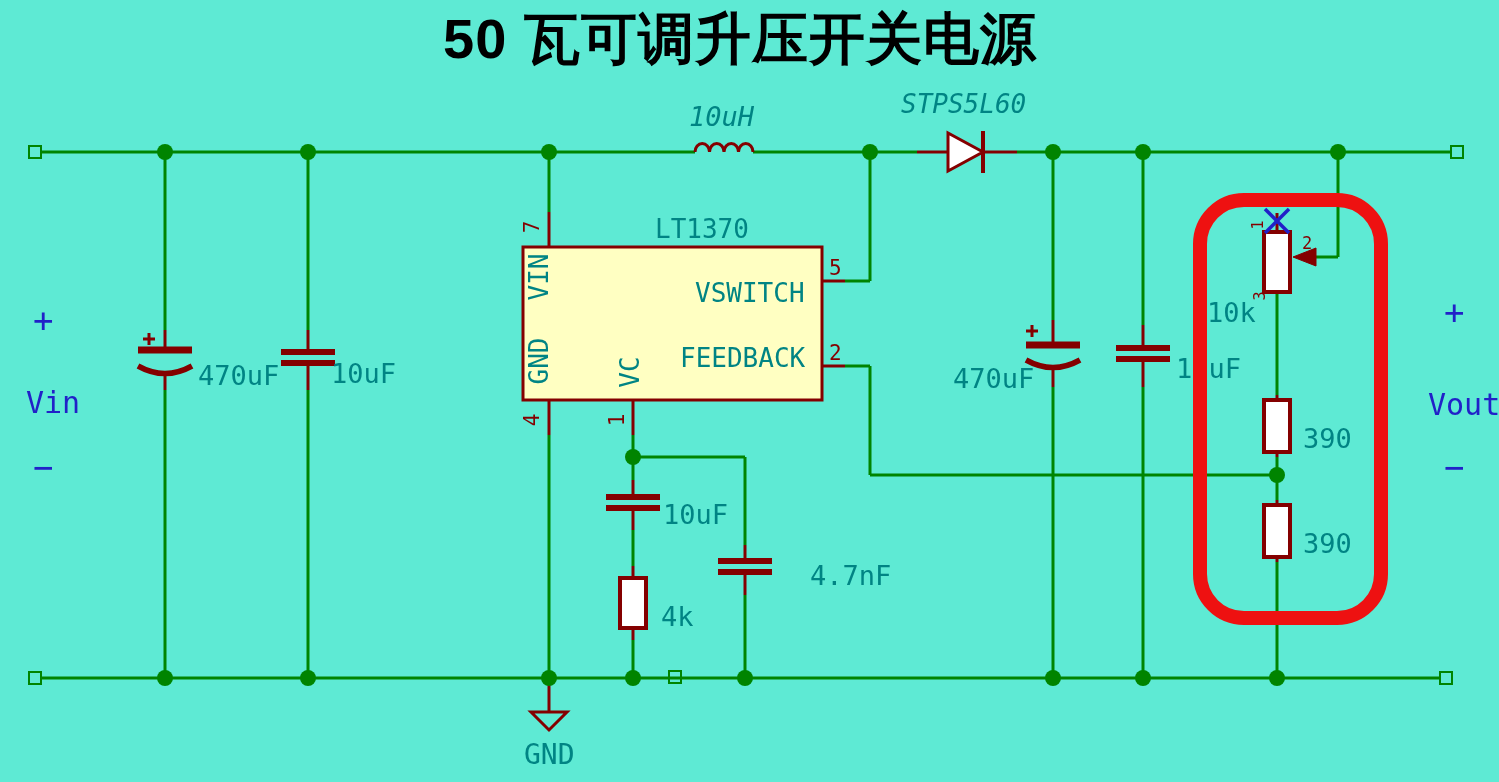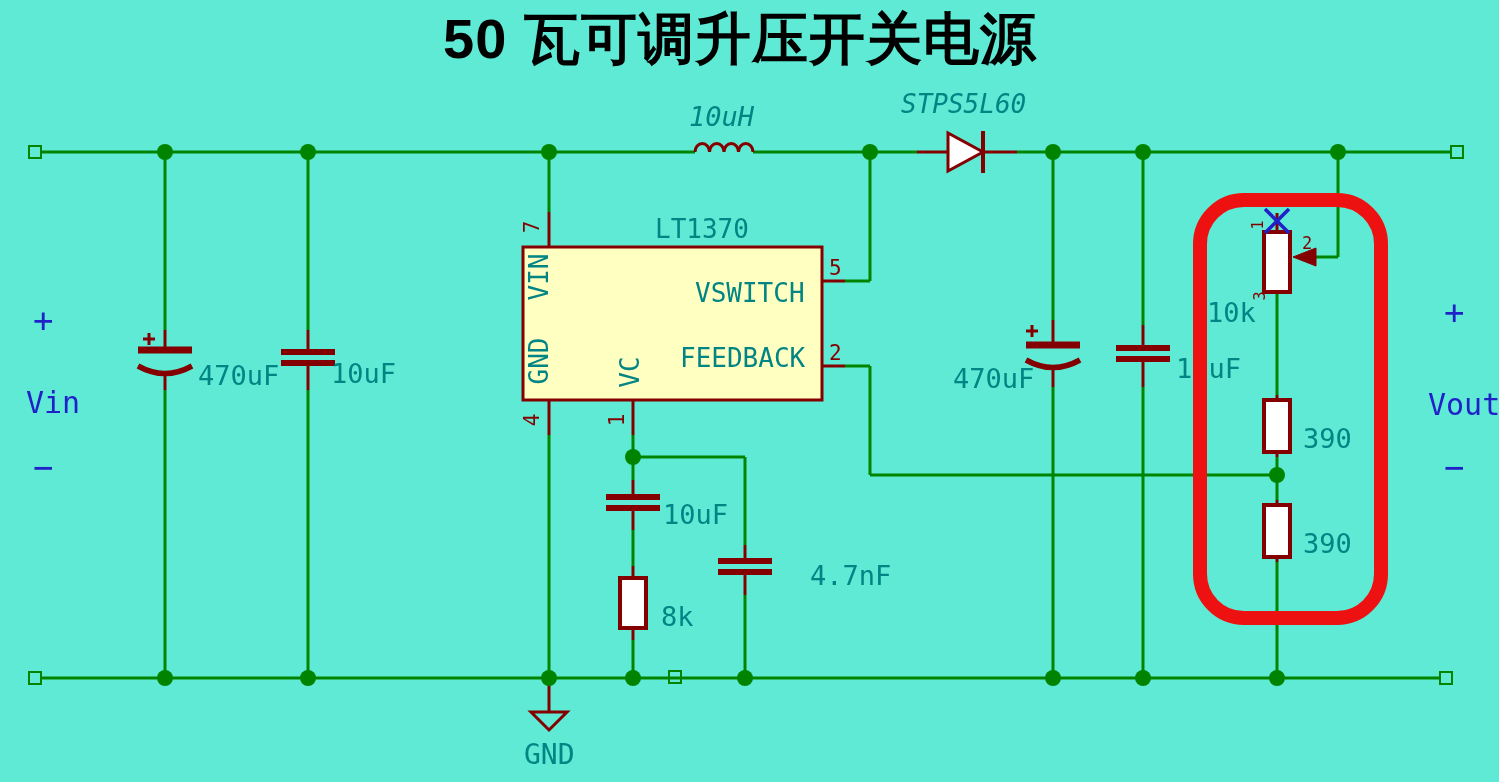--- a/index.html
+++ b/index.html
@@ -202,21 +202,21 @@
 
   <div class="lbl val" style="left:689px;top:103px;font-style:italic;">10uH</div>
   <div class="lbl ref" style="left:901px;top:91px;font-style:italic;">STPS5L60</div>
   <div class="lbl ref" style="left:655px;top:216px;">LT1370</div>
   <div class="lbl val" style="left:198px;top:362px;">470uF</div>
   <div class="lbl val" style="left:331px;top:360px;">10uF</div>
   <div class="lbl val" style="left:953px;top:365px;">470uF</div>
   <div class="lbl val" style="left:1176px;top:355px;">10uF</div>
   <div class="lbl val" style="left:663px;top:501px;">10uF</div>
   <div class="lbl val" style="left:778px;top:562px;margin-left:32px;">4.7nF</div>
-  <div class="lbl val" style="left:661px;top:603px;">8k</div>
+  <div class="lbl val" style="left:661px;top:603px;">4k</div>
   <div class="lbl val" style="left:1207px;top:259px;margin-top:40px;">10k</div>
   <div class="lbl val" style="left:1303px;top:425px;">390</div>
   <div class="lbl val" style="left:1303px;top:530px;">390</div>
   <div class="lbl val" style="left:524px;top:741px;font-size:28px;">GND</div>
 
   <div class="lbl ref rot" style="left:539px;top:277px;">VIN</div>
   <div class="lbl ref rot" style="left:539px;top:361px;">GND</div>
   <div class="lbl ref rot" style="left:630px;top:372px;">VC</div>
   <div class="lbl ref" style="left:695px;top:268px;margin-top:12px;">VSWITCH</div>
   <div class="lbl ref" style="left:680px;top:345px;">FEEDBACK</div>

